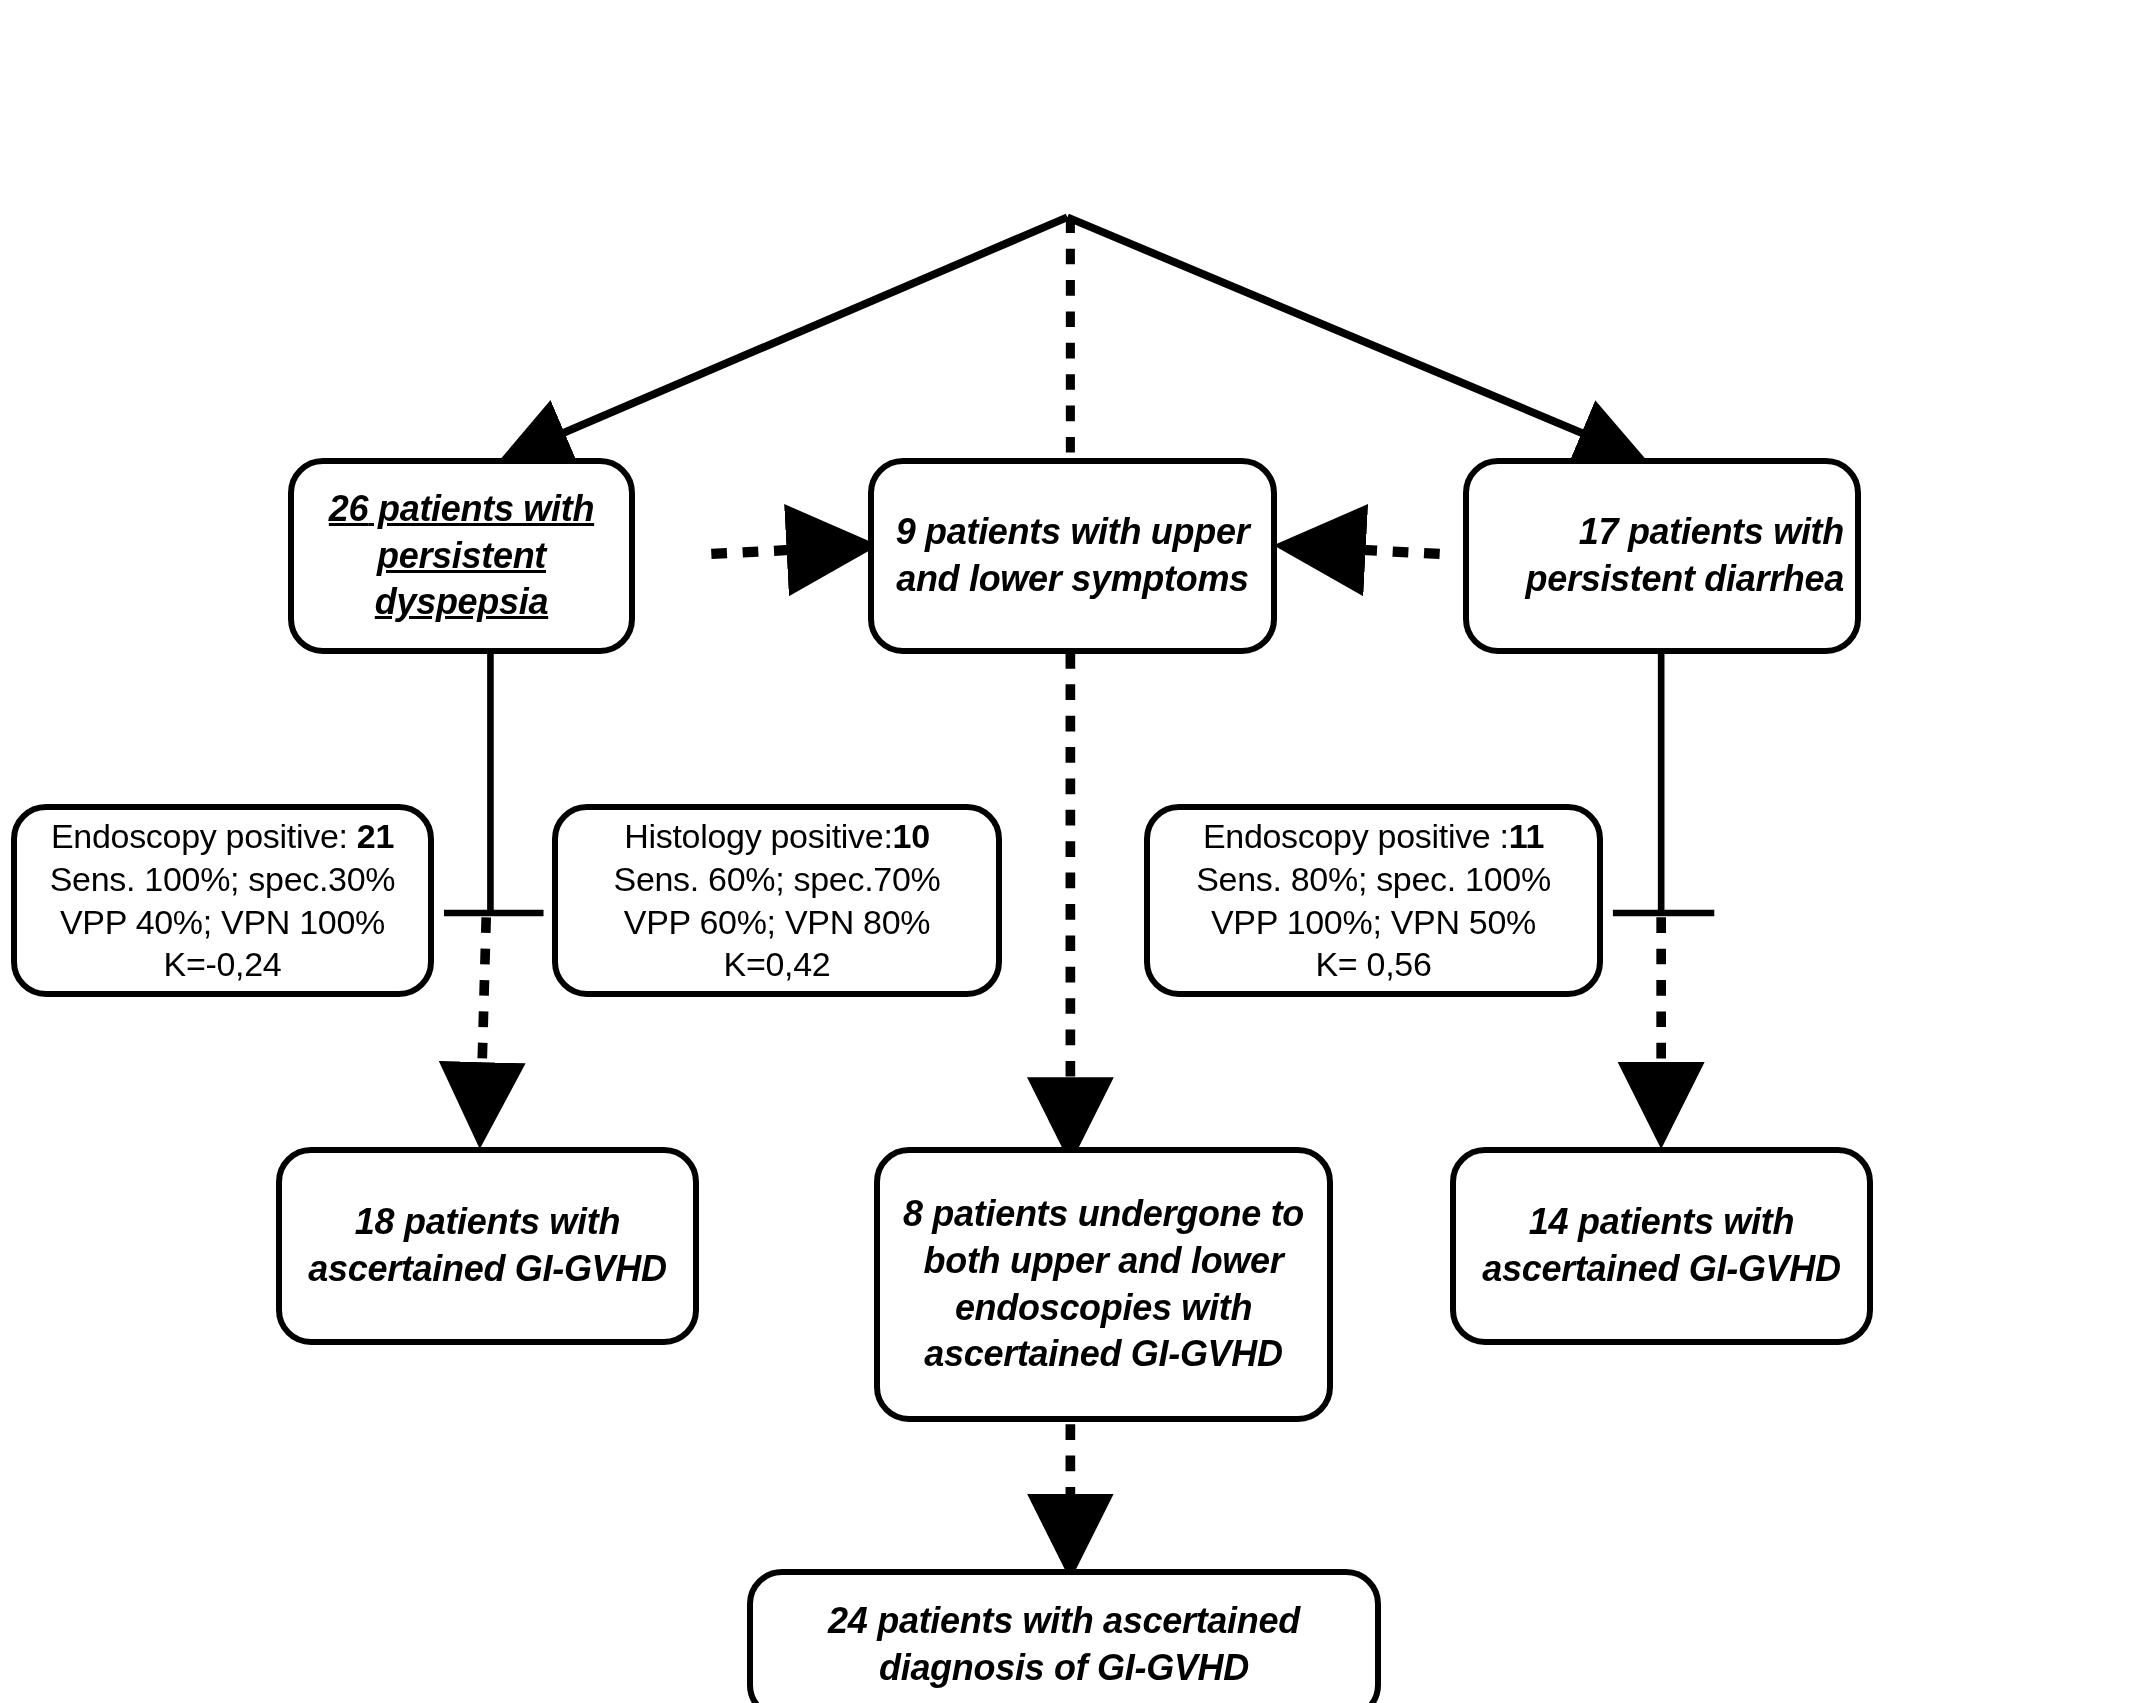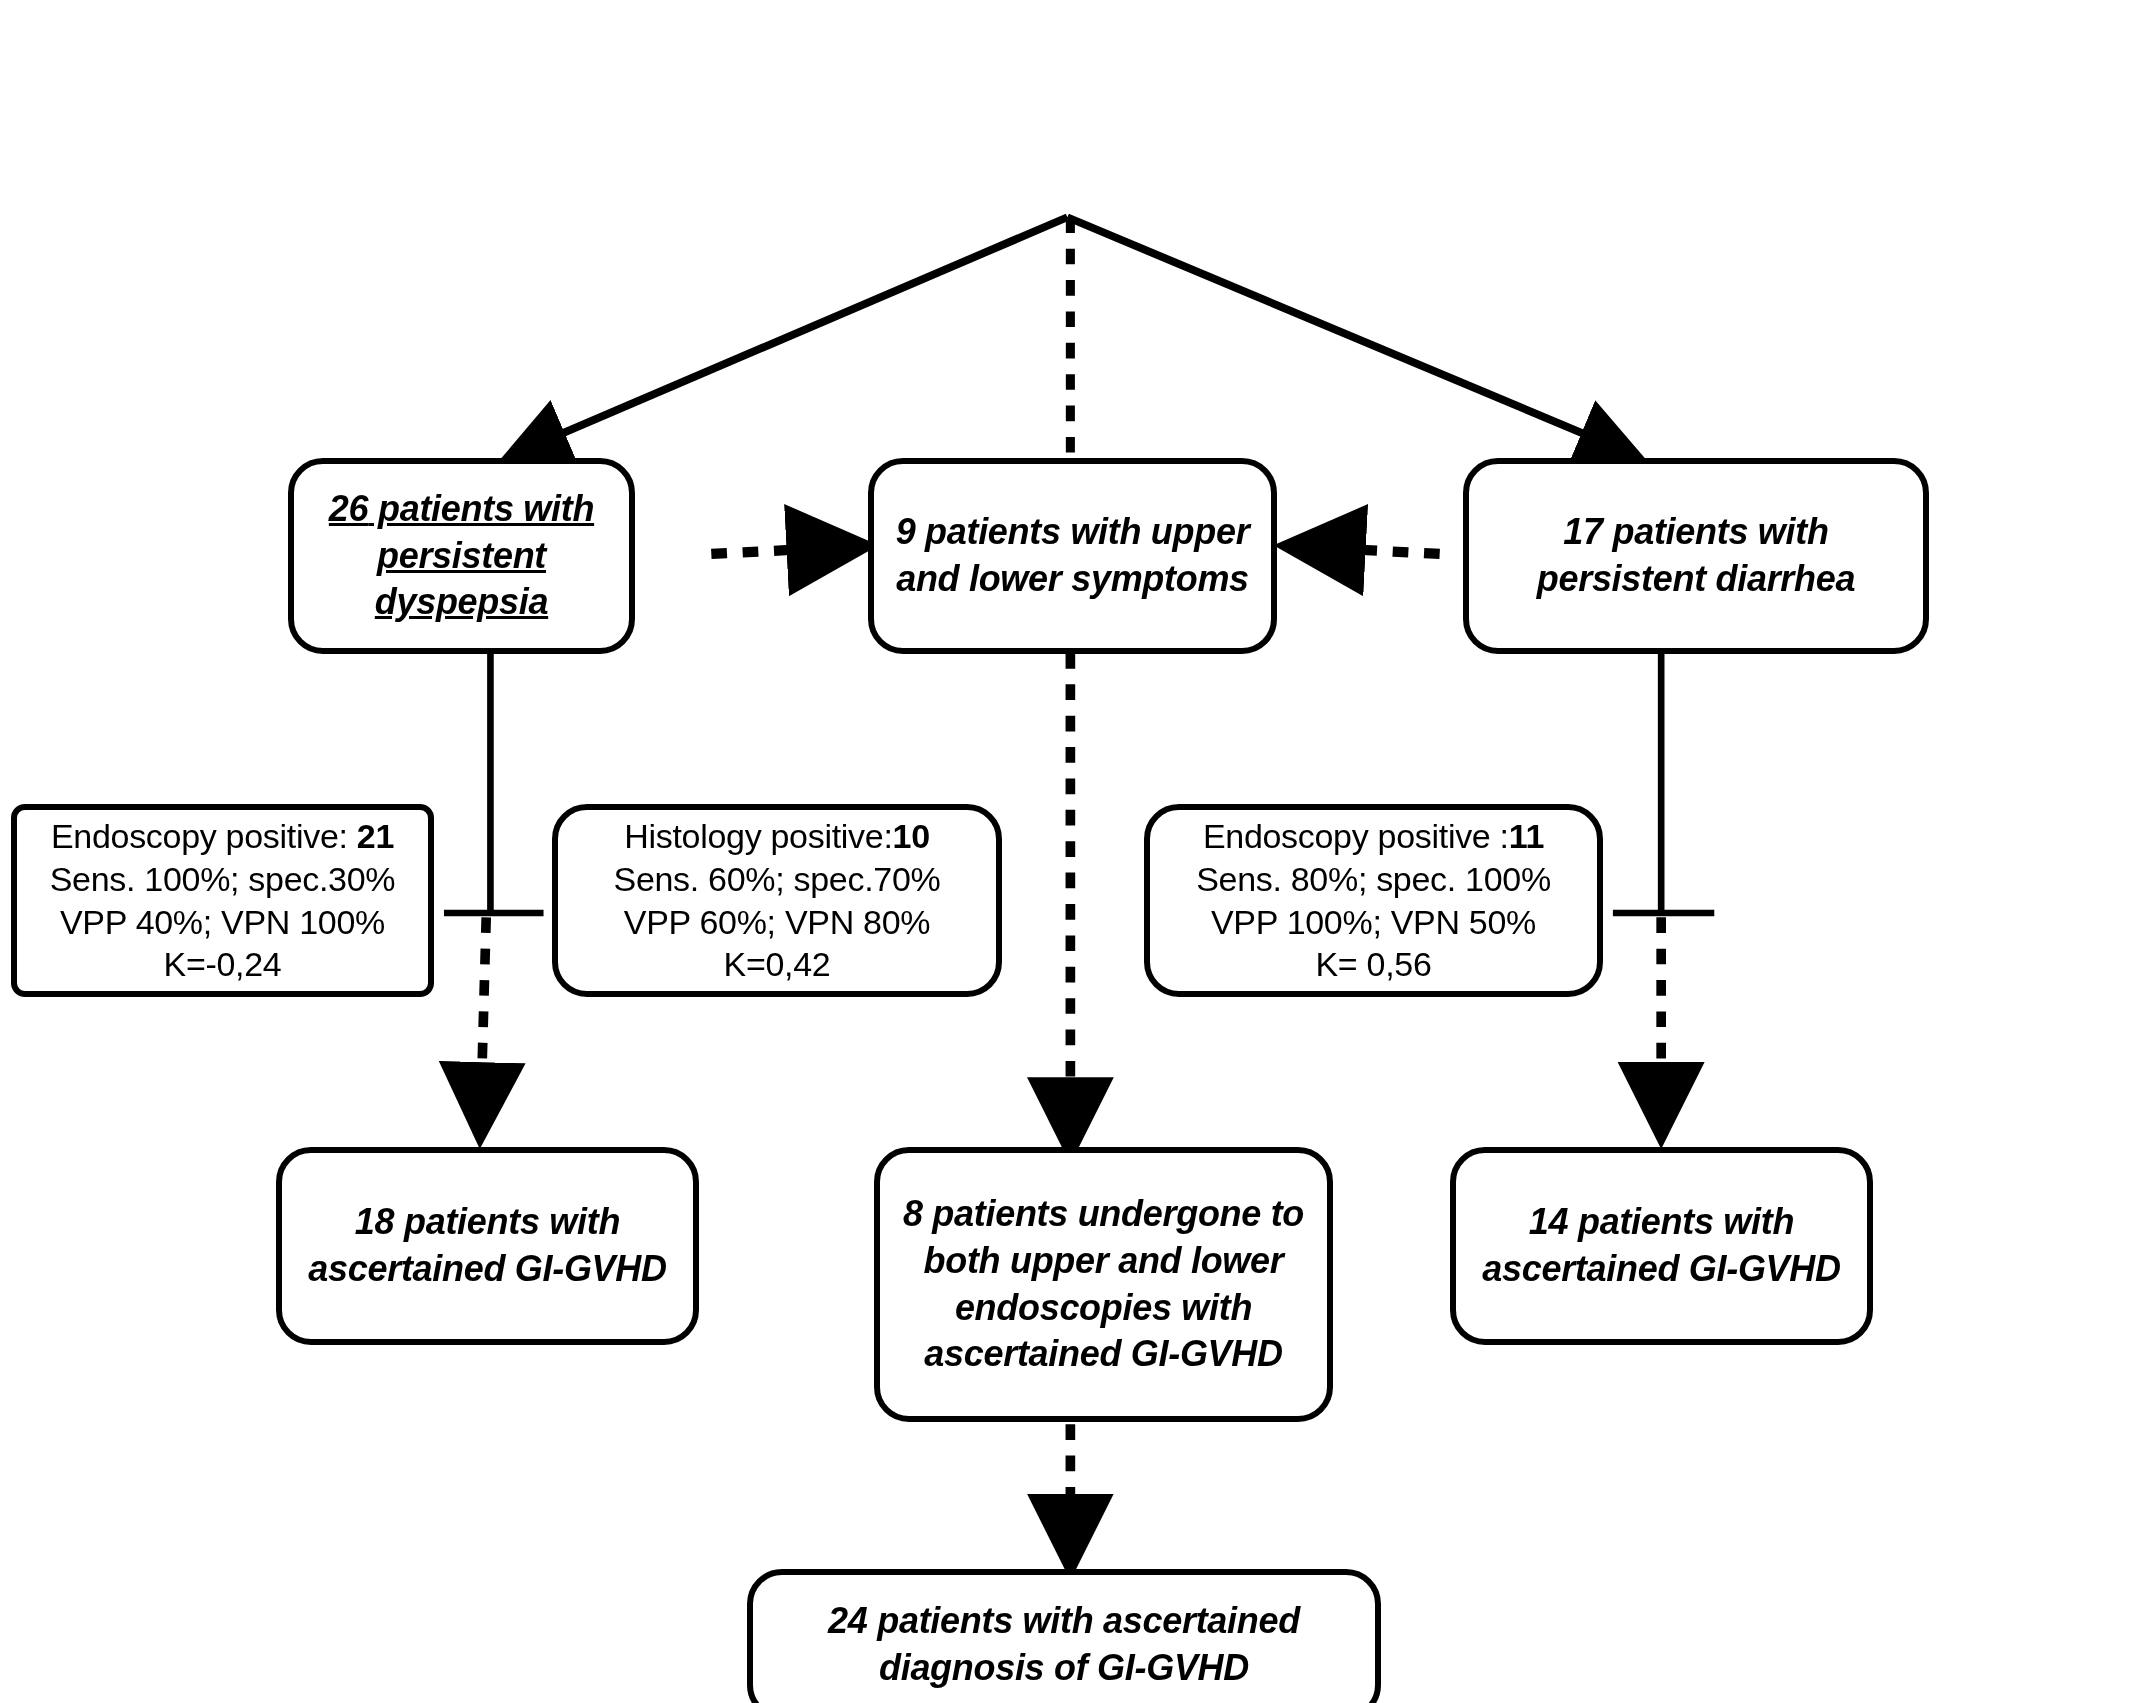--- a/index.html
+++ b/index.html
@@ -133,26 +133,26 @@
   <div class="node italic" style="left:288px; top:458px; width:347px; height:196px;text-decoration:underline;">
     <span class="txt"><b>26</b> patients with
 persistent dyspepsia</span>
   </div>
 
   <div class="node italic" style="left:868px; top:458px; width:409px; height:196px;">
     <span class="txt"><b>9</b> patients with upper
 and lower symptoms</span>
   </div>
 
-  <div class="node italic" style="left:1463px; top:458px; width:466px; height:196px;">
+  <div class="node italic" style="left:1463px; top:458px; width:398px; height:196px;text-align:right;">
     <span class="txt"><b>17</b> patients with
 persistent diarrhea</span>
   </div>
 
-  <div class="node stat" style="left:11px; top:804px; width:423px; height:193px;border-radius:14px;">
+  <div class="node stat" style="left:11px; top:804px; width:423px; height:193px;">
     <span class="txt">Endoscopy positive: <b>21</b>
 Sens. 100%; spec.30%
 VPP 40%; VPN 100%
 K=-0,24</span>
   </div>
 
   <div class="node stat" style="left:552px; top:804px; width:450px; height:193px;">
     <span class="txt">Histology positive:<b>10</b>
 Sens. 60%; spec.70%
 VPP 60%; VPN 80%

